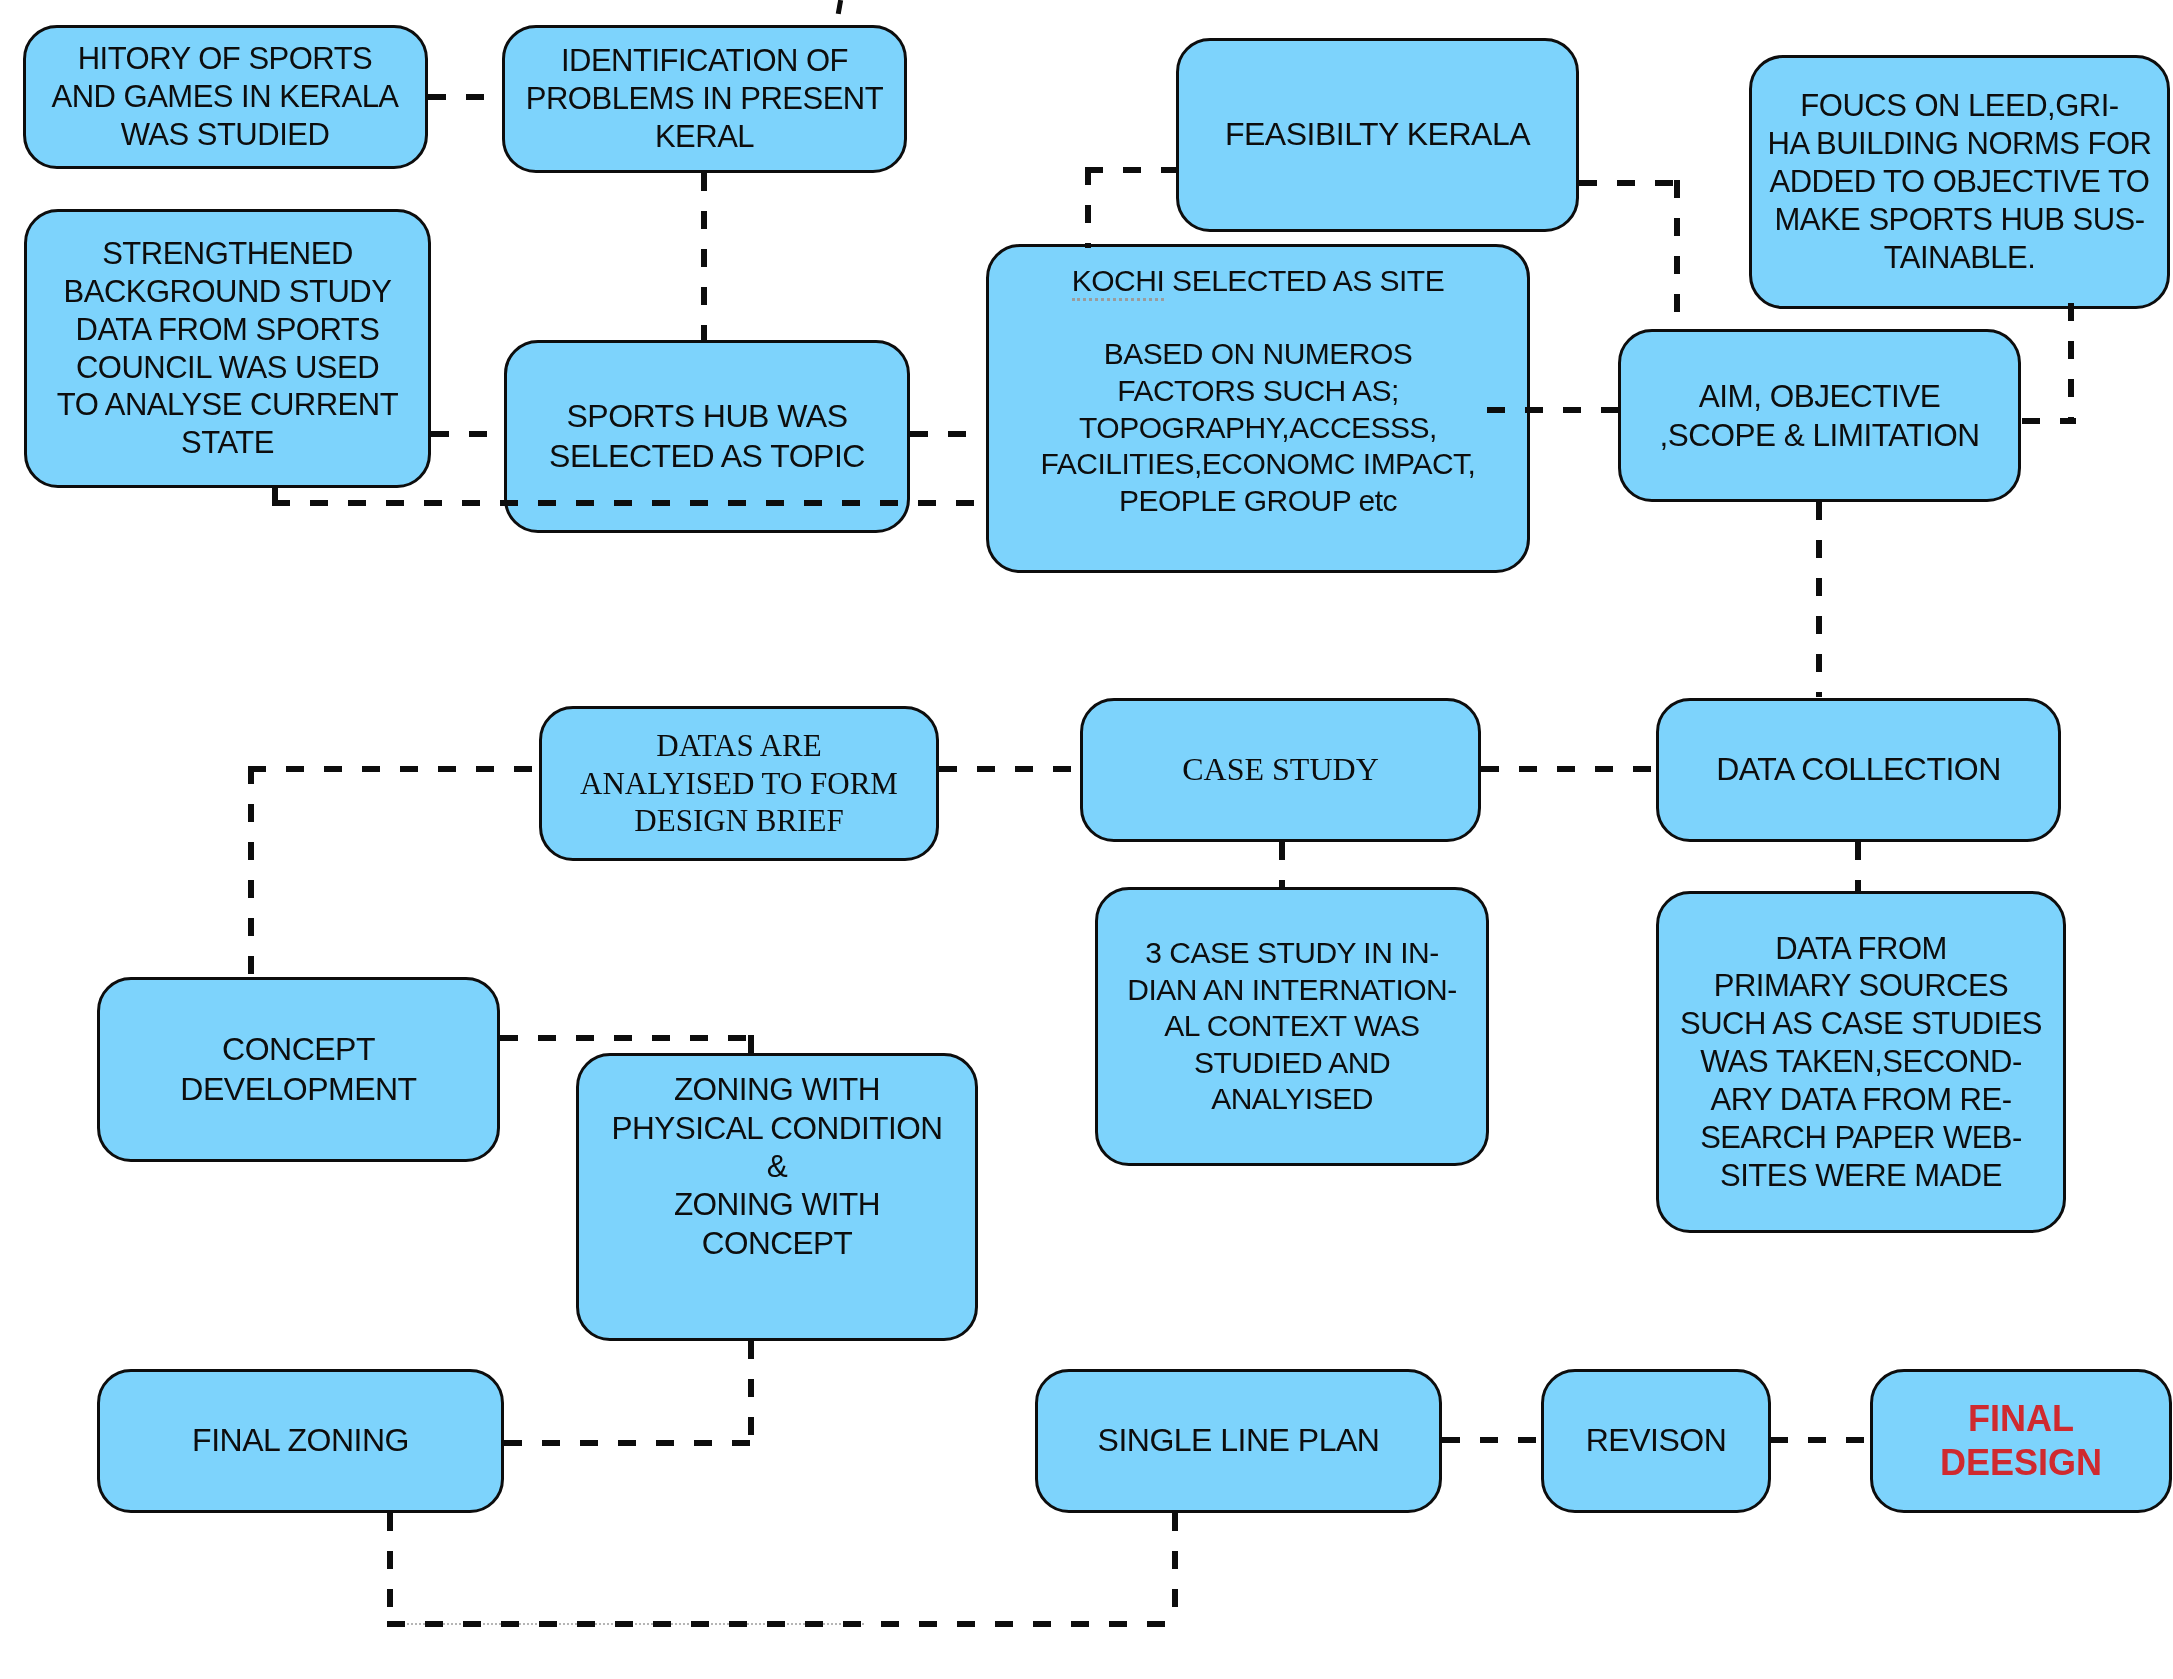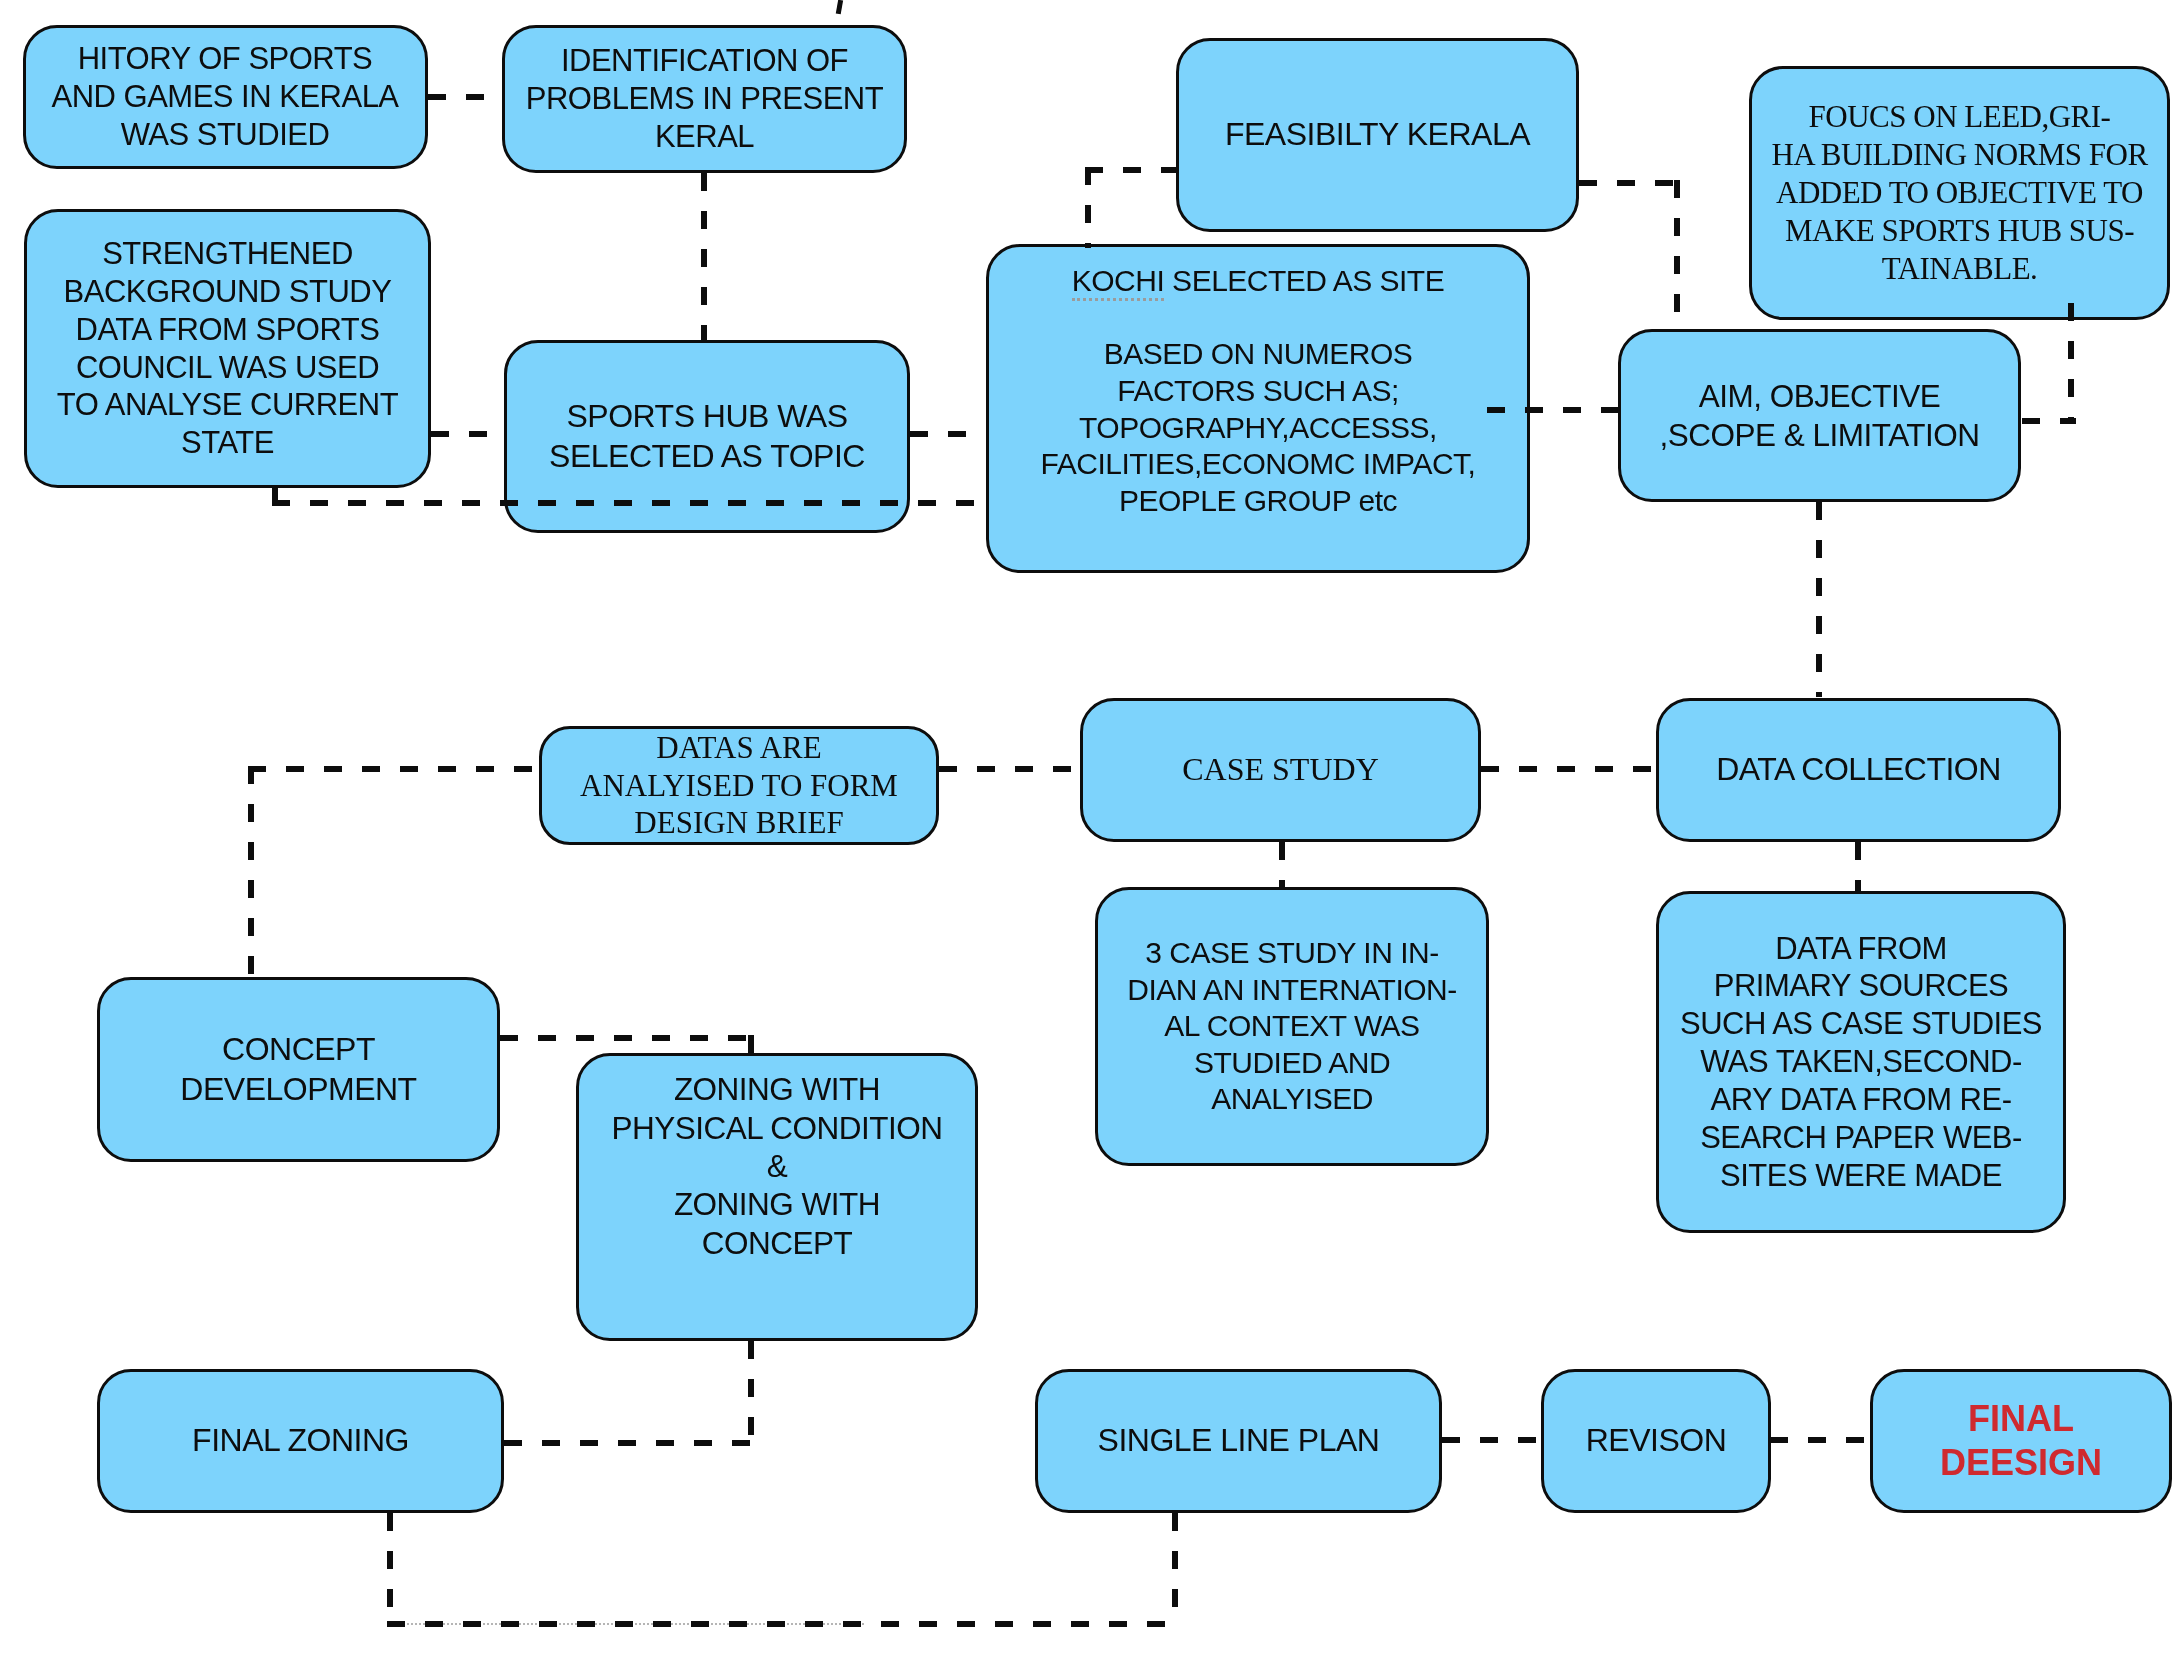--- a/index.html
+++ b/index.html
@@ -84,21 +84,21 @@
   <div class="node fs34" style="left:502px;top:25px;width:405px;height:148px;">
     <div class="label">IDENTIFICATION OF
 PROBLEMS IN PRESENT
 KERAL</div>
   </div>
 
   <div class="node fs36" style="left:1176px;top:38px;width:403px;height:194px;">
     <div class="label">FEASIBILTY KERALA</div>
   </div>
 
-  <div class="node fs34" style="left:1749px;top:66px;width:421px;height:254px;font-family:Liberation Serif, serif;">
+  <div class="node fs34" style="left:1749px;top:55px;width:421px;height:254px;">
     <div class="label">FOUCS ON LEED,GRI-
 HA BUILDING NORMS FOR
 ADDED TO OBJECTIVE TO
 MAKE SPORTS HUB SUS-
 TAINABLE.</div>
   </div>
 
   <div class="node fs34" style="left:24px;top:209px;width:407px;height:279px;">
     <div class="label">STRENGTHENED
 BACKGROUND STUDY
@@ -122,21 +122,21 @@
 FACILITIES,ECONOMC IMPACT,
 PEOPLE GROUP etc</div>
     </div>
   </div>
 
   <div class="node fs35" style="left:1618px;top:329px;width:403px;height:173px;">
     <div class="label">AIM, OBJECTIVE
 ,SCOPE &amp; LIMITATION</div>
   </div>
 
-  <div class="node serif fs34" style="left:539px;top:726px;width:400px;height:119px;border-radius:31px;">
+  <div class="node serif fs34" style="left:539px;top:706px;width:400px;height:155px;">
     <div class="label">DATAS ARE
 ANALYISED TO FORM
 DESIGN BRIEF</div>
   </div>
 
   <div class="node serif fs36" style="left:1080px;top:698px;width:401px;height:144px;">
     <div class="label">CASE STUDY</div>
   </div>
 
   <div class="node fs36" style="left:1656px;top:698px;width:405px;height:144px;">

